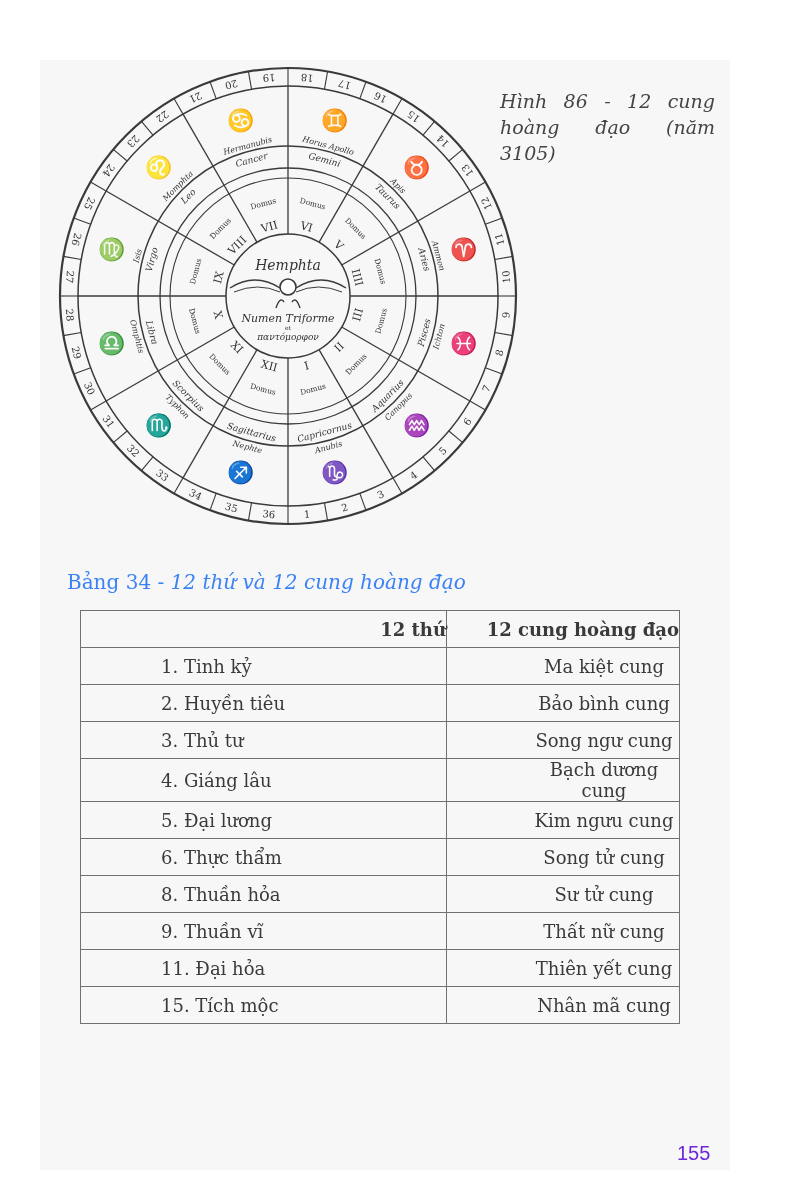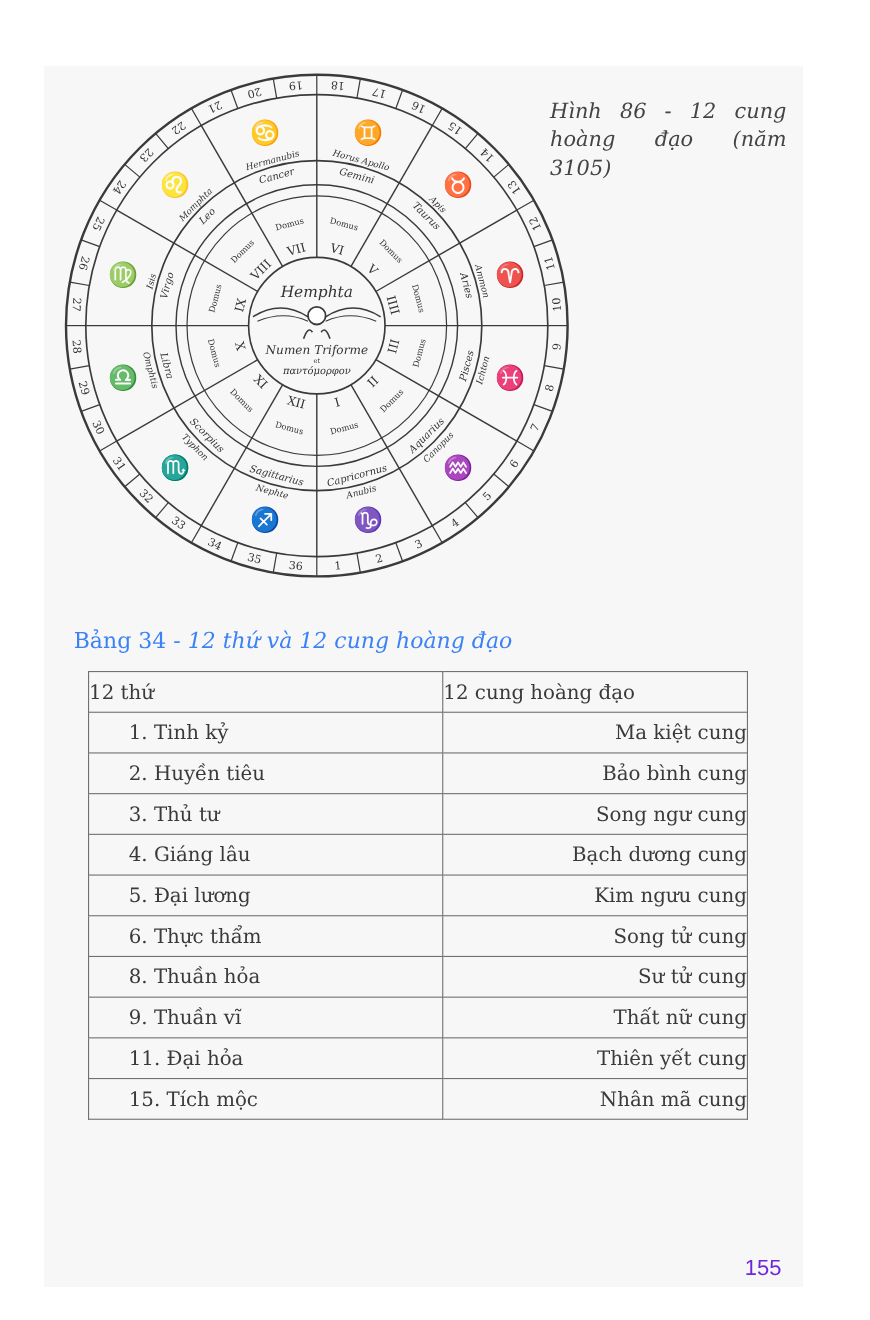--- a/index.html
+++ b/index.html
@@ -28,24 +28,24 @@
     }
     .table-title .it { font-style: italic; }
     table.zodiac-table {
       position: absolute; left: 80px; top: 610px; width: 600px;
       border-collapse: collapse;
       font-size: 18px; color: #3a3a3a;
     }
     table.zodiac-table th, table.zodiac-table td {
       border: 1.5px solid #707070; height: 36px; padding: 0;
     }
-    table.zodiac-table th { font-weight: normal; text-align: left; height: 36px; }
+    table.zodiac-table th { font-weight: bold; text-align: right; height: 36px; }
     table.zodiac-table th:first-child, table.zodiac-table td:first-child { width: 285px; }
-    table.zodiac-table td.c1 { padding-left: 36px; text-align: left; }
-    table.zodiac-table td.c2 { padding-left: 82px; text-align: right; }
+    table.zodiac-table td.c1 { padding-left: 80px; text-align: left; }
+    table.zodiac-table td.c2 { padding-left: 82px; text-align: center; }
     .page-number {
       position: absolute; left: 677px; top: 1142px;
       font-family: "Liberation Sans", sans-serif; font-size: 20px; color: #6d28d9;
     }
     svg text { font-family: "DejaVu Serif", serif; fill: #333; }
   </style>
 </head>
 <body>
 
 <div class="page-shade"></div>

